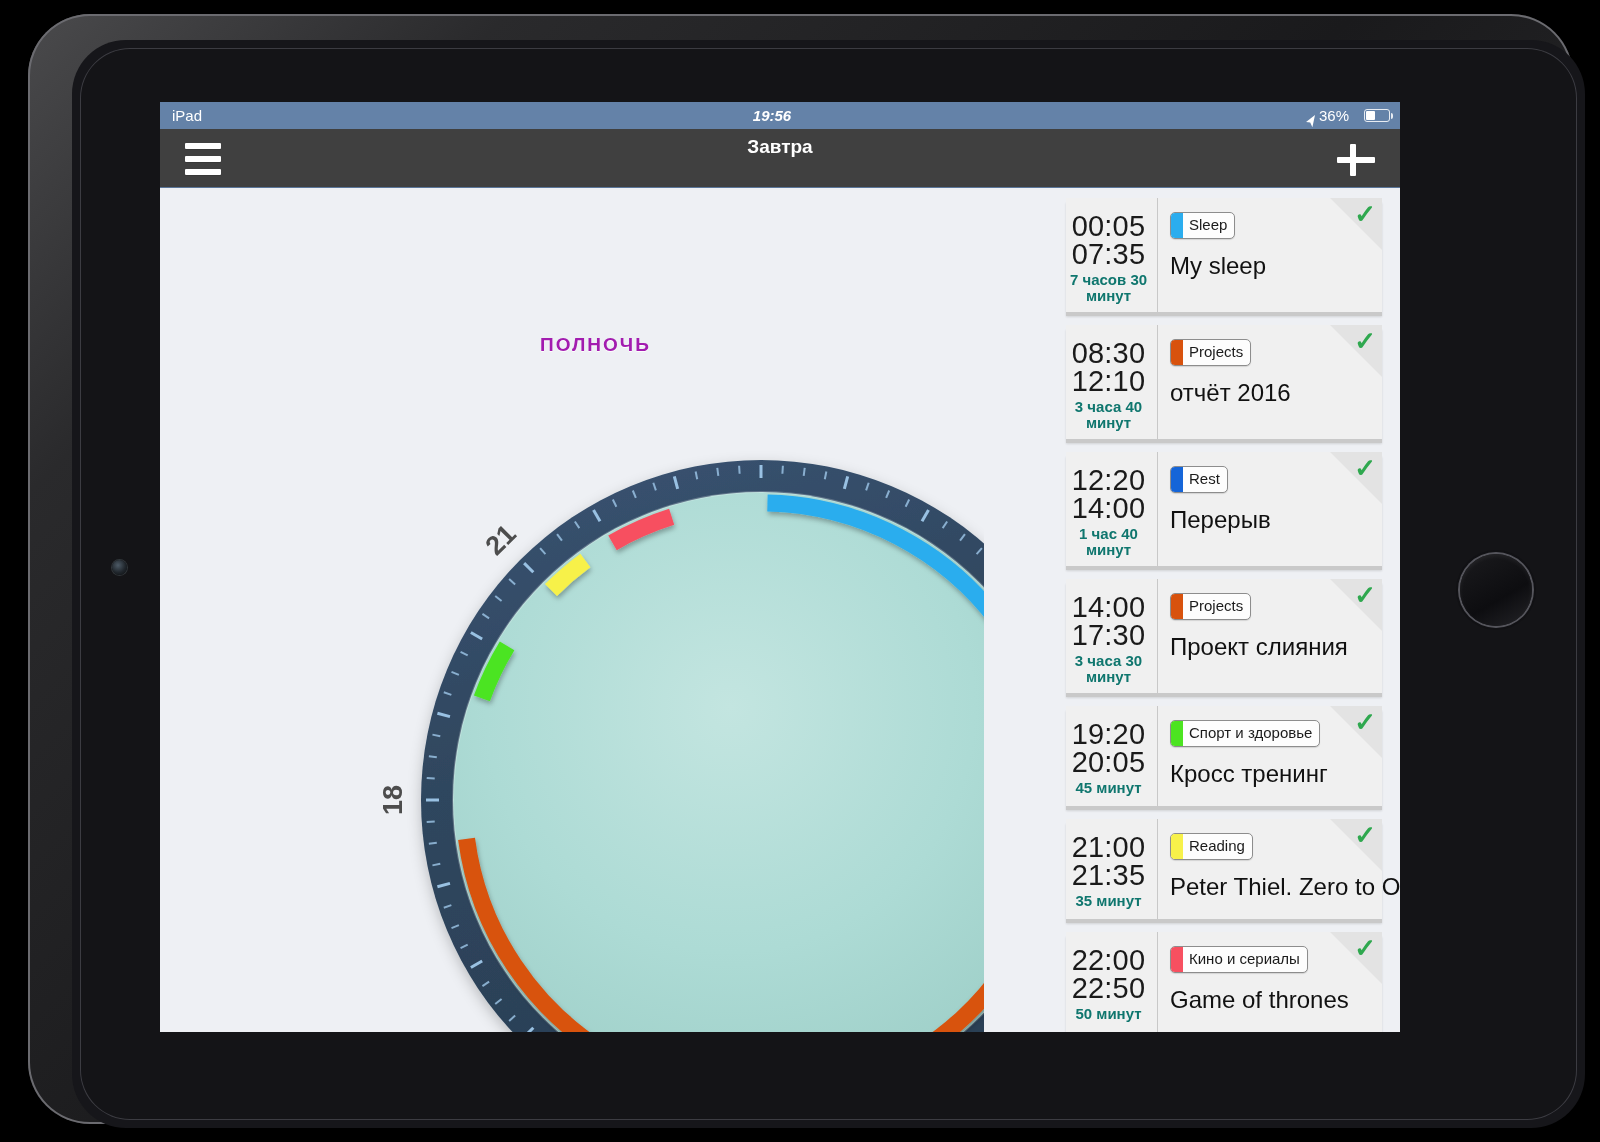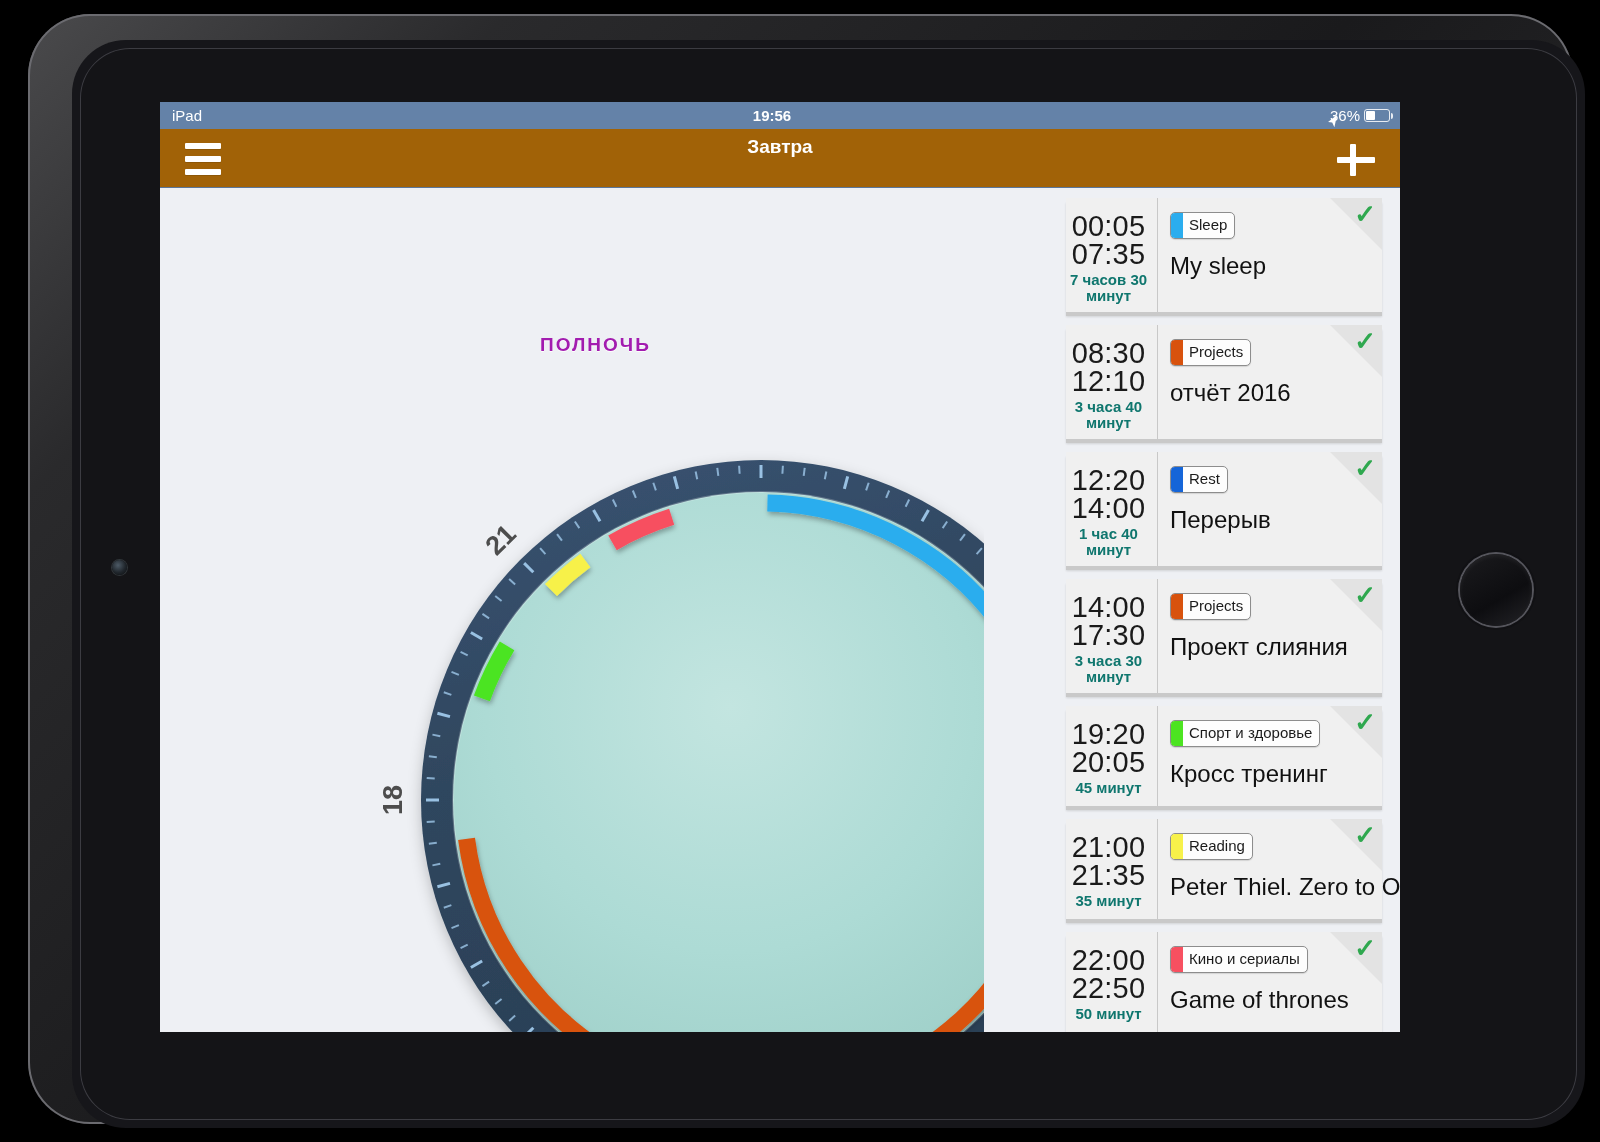--- a/index.html
+++ b/index.html
@@ -64,42 +64,42 @@
   
   #status-bar {
     position: relative;
     height: 27px;
     background: #6482a8;
     color: #ffffff;
     font-size: 15px;
     line-height: 27px;
   }
   #status-bar .sb-left  { position: absolute; left: 12px; top: 0; }
-  #status-bar .sb-mid   { position: absolute; left: 0; right: 16px; text-align: center; font-weight: bold; font-size: 15px; }
-  #status-bar .sb-right { position: absolute; right: 10px; top: 0; display: flex; align-items: center; gap: 4px; }
+  #status-bar .sb-mid   { position: absolute; left: 0; right: 16px; text-align: center; font-weight: bold; font-size: 15px; font-style: italic; }
+  #status-bar .sb-right { position: absolute; right: 10px; top: 0; display: flex; align-items: center; gap: 15px; }
   .loc-arrow { display:inline-block; width:0; height:0; transform: rotate(-10deg); }
   .loc-arrow svg { display:block; }
   .battery-shell {
     display: inline-block;
     width: 26px; height: 13px;
     border: 1px solid rgba(255,255,255,.85);
     border-radius: 3px;
     position: relative;
   }
   .battery-shell::after {
     content: ""; position: absolute; right: -4px; top: 3px;
     width: 2px; height: 6px; background: rgba(255,255,255,.85); border-radius: 0 2px 2px 0;
   }
   .battery-fill { position:absolute; left:1px; top:1px; bottom:1px; width:36%; background:#ffffff; border-radius:1px; }
 
   
   #nav-bar {
     position: relative;
     height: 59px;
-    background: #a16207;
+    background: #404040;
     border-bottom: 1px solid #5a769a;
   }
   #menu-button {
     position: absolute;
     left: 20px; top: 10px;
     width: 46px; height: 40px;
     cursor: pointer;
     display: flex; flex-direction: column; justify-content: center; gap: 7px;
     padding: 0 5px;
   }

